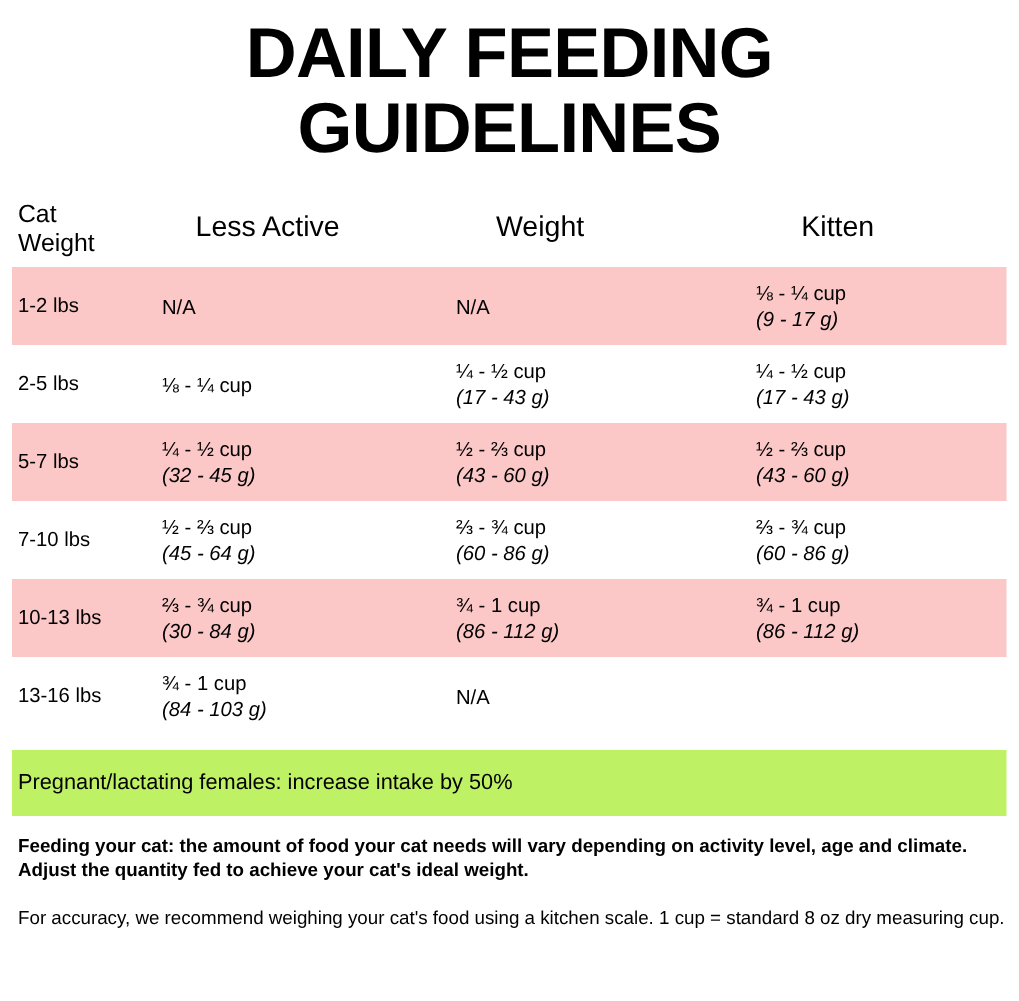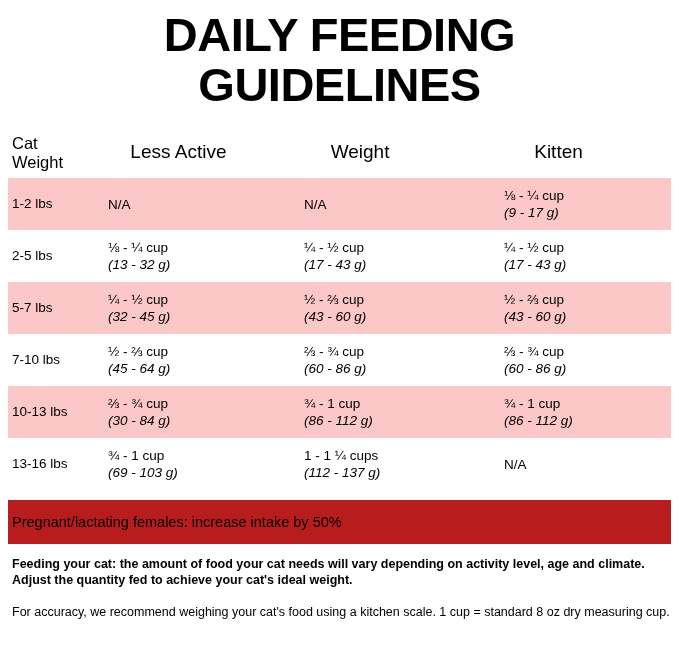--- a/index.html
+++ b/index.html
@@ -82,21 +82,21 @@
     line-height: 17px;
   }
   .amount .grams {
     font-style: italic;
   }
   
   .banner {
     margin-top: 10px;
     width: 663px;
     height: 44px;
-    background: #b91c1c;
+    background: #bef264;
     display: flex;
     align-items: center;
   }
   .banner-text {
     font-size: 14.5px;
     padding-left: 4px;
   }
   
   .note {
     width: 663px;
@@ -143,21 +143,20 @@
       <div class="cell c3 amount">
         <div>⅛ - ¼ cup</div>
         <div class="grams">(9 - 17 g)</div>
       </div>
     </div>
 
     <div class="row data-row">
       <div class="cell c0 weight">2-5 lbs</div>
       <div class="cell c1 amount">
         <div>⅛ - ¼ cup</div>
-        <div class="grams">(13 - 32 g)</div>
       </div>
       <div class="cell c2 amount">
         <div>¼ - ½ cup</div>
         <div class="grams">(17 - 43 g)</div>
       </div>
       <div class="cell c3 amount">
         <div>¼ - ½ cup</div>
         <div class="grams">(17 - 43 g)</div>
       </div>
     </div>
@@ -207,25 +206,21 @@
       <div class="cell c3 amount">
         <div>¾ - 1 cup</div>
         <div class="grams">(86 - 112 g)</div>
       </div>
     </div>
 
     <div class="row data-row">
       <div class="cell c0 weight">13-16 lbs</div>
       <div class="cell c1 amount">
         <div>¾ - 1 cup</div>
-        <div class="grams">(69 - 103 g)</div>
-      </div>
-      <div class="cell c2 amount">
-        <div>1 - 1 ¼ cups</div>
-        <div class="grams">(112 - 137 g)</div>
+        <div class="grams">(84 - 103 g)</div>
       </div>
       <div class="cell c3 amount">
         <div>N/A</div>
         <div class="grams"></div>
       </div>
     </div>
 
   </div>
 
   <div class="banner">

